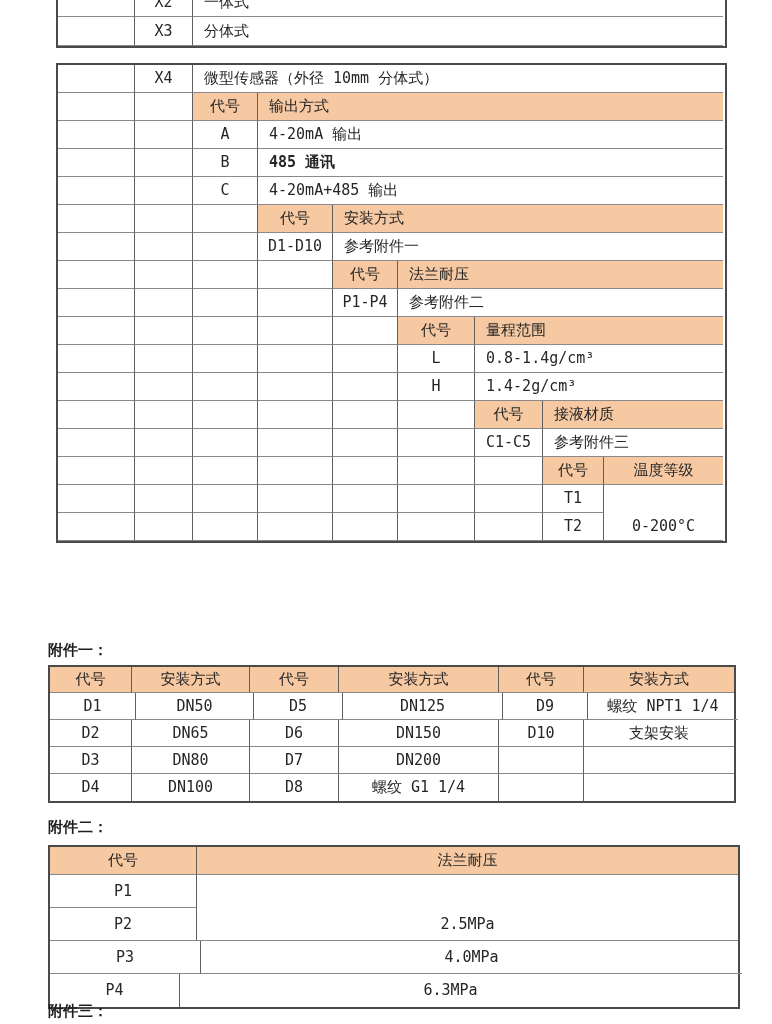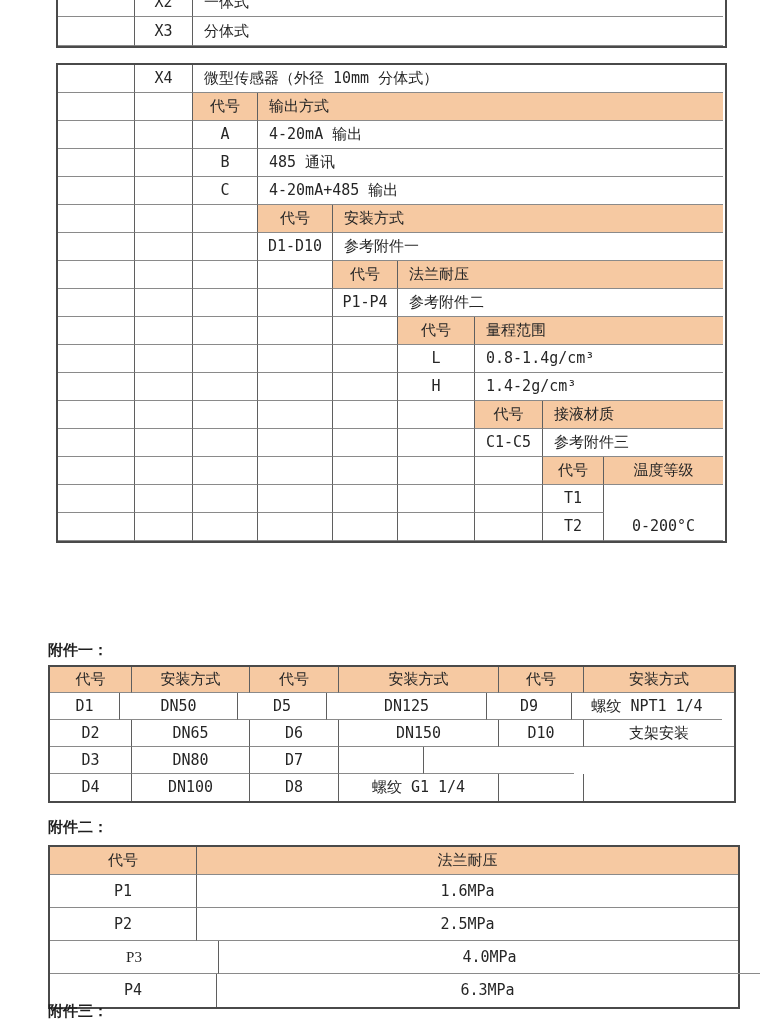--- a/index.html
+++ b/index.html
@@ -61,21 +61,21 @@
     <div class="trow">
       <div class="tcell" style="width: 77px; height: 28px;"></div>
       <div class="tcell" style="width: 58px; height: 28px;"></div>
       <div class="tcell" style="width: 65px; height: 28px;">A</div>
       <div class="tcell left lastcol" style="width: 465px; height: 28px;">4-20mA 输出</div>
     </div>
     <div class="trow">
       <div class="tcell" style="width: 77px; height: 28px;"></div>
       <div class="tcell" style="width: 58px; height: 28px;"></div>
       <div class="tcell" style="width: 65px; height: 28px;">B</div>
-      <div class="tcell left lastcol" style="width: 465px; height: 28px;">485 通讯</div>
+      <div class="tcell left lastcol" style="width: 465px; height: 28px; font-weight: bold;">485 通讯</div>
     </div>
     <div class="trow">
       <div class="tcell" style="width: 77px; height: 28px;"></div>
       <div class="tcell" style="width: 58px; height: 28px;"></div>
       <div class="tcell" style="width: 65px; height: 28px;">C</div>
       <div class="tcell left lastcol" style="width: 465px; height: 28px;">4-20mA+485 输出</div>
     </div>
     <div class="trow">
       <div class="tcell" style="width: 77px; height: 28px;"></div>
       <div class="tcell" style="width: 58px; height: 28px;"></div>
@@ -191,39 +191,40 @@
 <div class="tbl" id="att1-table" style="left:48px;top:665px;width:684px;">
     <div class="trow">
       <div class="tcell orange" style="width: 82px; height: 26px;">代号</div>
       <div class="tcell orange" style="width: 118px; height: 26px;">安装方式</div>
       <div class="tcell orange" style="width: 89px; height: 26px;">代号</div>
       <div class="tcell orange" style="width: 160px; height: 26px;">安装方式</div>
       <div class="tcell orange" style="width: 85px; height: 26px;">代号</div>
       <div class="tcell orange lastcol" style="width: 150px; height: 26px;">安装方式</div>
     </div>
     <div class="trow">
-      <div class="tcell" style="width: 70px; height: 27px;">D1</div>
+      <div class="tcell" style="width: 86px; height: 27px;">D1</div>
       <div class="tcell" style="width: 118px; height: 27px;">DN50</div>
       <div class="tcell" style="width: 89px; height: 27px;">D5</div>
       <div class="tcell" style="width: 160px; height: 27px;">DN125</div>
       <div class="tcell" style="width: 85px; height: 27px;">D9</div>
       <div class="tcell lastcol" style="width: 150px; height: 27px;">螺纹 NPT1 1/4</div>
     </div>
     <div class="trow">
       <div class="tcell" style="width: 82px; height: 27px;">D2</div>
       <div class="tcell" style="width: 118px; height: 27px; text-align: right;">DN65</div>
       <div class="tcell" style="width: 89px; height: 27px;">D6</div>
       <div class="tcell" style="width: 160px; height: 27px;">DN150</div>
       <div class="tcell" style="width: 85px; height: 27px;">D10</div>
       <div class="tcell lastcol" style="width: 150px; height: 27px;">支架安装</div>
     </div>
     <div class="trow">
       <div class="tcell" style="width: 82px; height: 27px;">D3</div>
       <div class="tcell" style="width: 118px; height: 27px;">DN80</div>
       <div class="tcell" style="width: 89px; height: 27px;">D7</div>
+      <div class="tcell" style="width: 160px; height: 27px;">DN200</div>
       <div class="tcell" style="width: 85px; height: 27px;"></div>
       <div class="tcell lastcol" style="width: 150px; height: 27px;"></div>
     </div>
     <div class="trow">
       <div class="tcell lastrow" style="width: 82px; height: 27px;">D4</div>
       <div class="tcell lastrow" style="width: 118px; height: 27px;">DN100</div>
       <div class="tcell lastrow" style="width: 89px; height: 27px;">D8</div>
       <div class="tcell lastrow" style="width: 160px; height: 27px;">螺纹 G1 1/4</div>
       <div class="tcell lastrow" style="width: 85px; height: 27px;"></div>
       <div class="tcell lastcol lastrow" style="width: 150px; height: 27px;"></div>
@@ -231,29 +232,28 @@
   </div>
 
 <div class="sec-label" style="top:818px;">附件二：</div>
 <div class="tbl" id="att2-table" style="left:48px;top:845px;width:688px;">
     <div class="trow">
       <div class="tcell orange" style="width: 147px; height: 28px;">代号</div>
       <div class="tcell orange lastcol" style="width: 541px; height: 28px;">法兰耐压</div>
     </div>
     <div class="trow">
       <div class="tcell" style="width: 147px; height: 33px;">P1</div>
-      <div class="tcell lastcol" style="width: 541px; height: 33px;">1.6MPa</div>
     </div>
     <div class="trow">
       <div class="tcell" style="width: 147px; height: 33px;">P2</div>
       <div class="tcell lastcol" style="width: 541px; height: 33px;">2.5MPa</div>
     </div>
     <div class="trow">
-      <div class="tcell" style="width: 169px; height: 33px; font-family: Liberation Serif, serif;">P3</div>
+      <div class="tcell" style="width: 151px; height: 33px;">P3</div>
       <div class="tcell lastcol" style="width: 541px; height: 33px;">4.0MPa</div>
     </div>
     <div class="trow">
-      <div class="tcell lastrow" style="width: 167px; height: 33px;">P4</div>
+      <div class="tcell lastrow" style="width: 130px; height: 33px;">P4</div>
       <div class="tcell lastcol lastrow" style="width: 541px; height: 33px;">6.3MPa</div>
     </div>
   </div>
 
 <div class="sec-label" style="top:1002px;">附件三：</div>
 
 </body></html>

